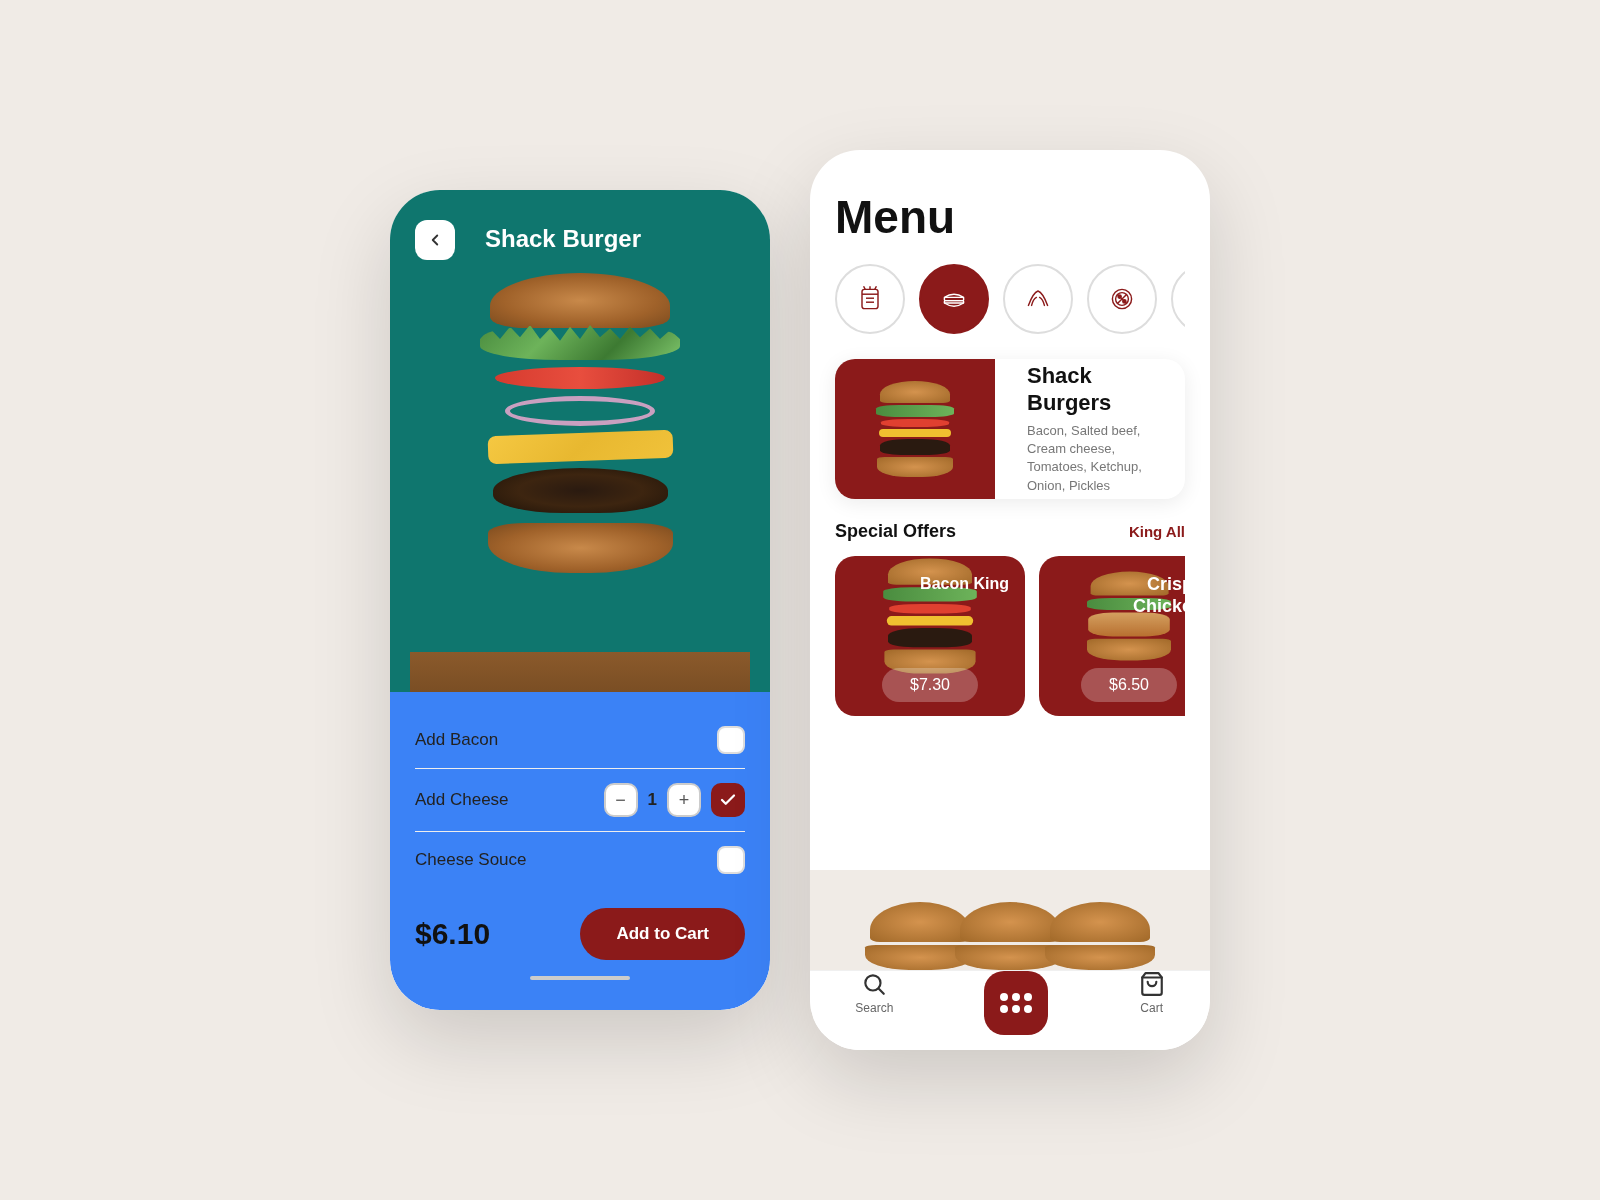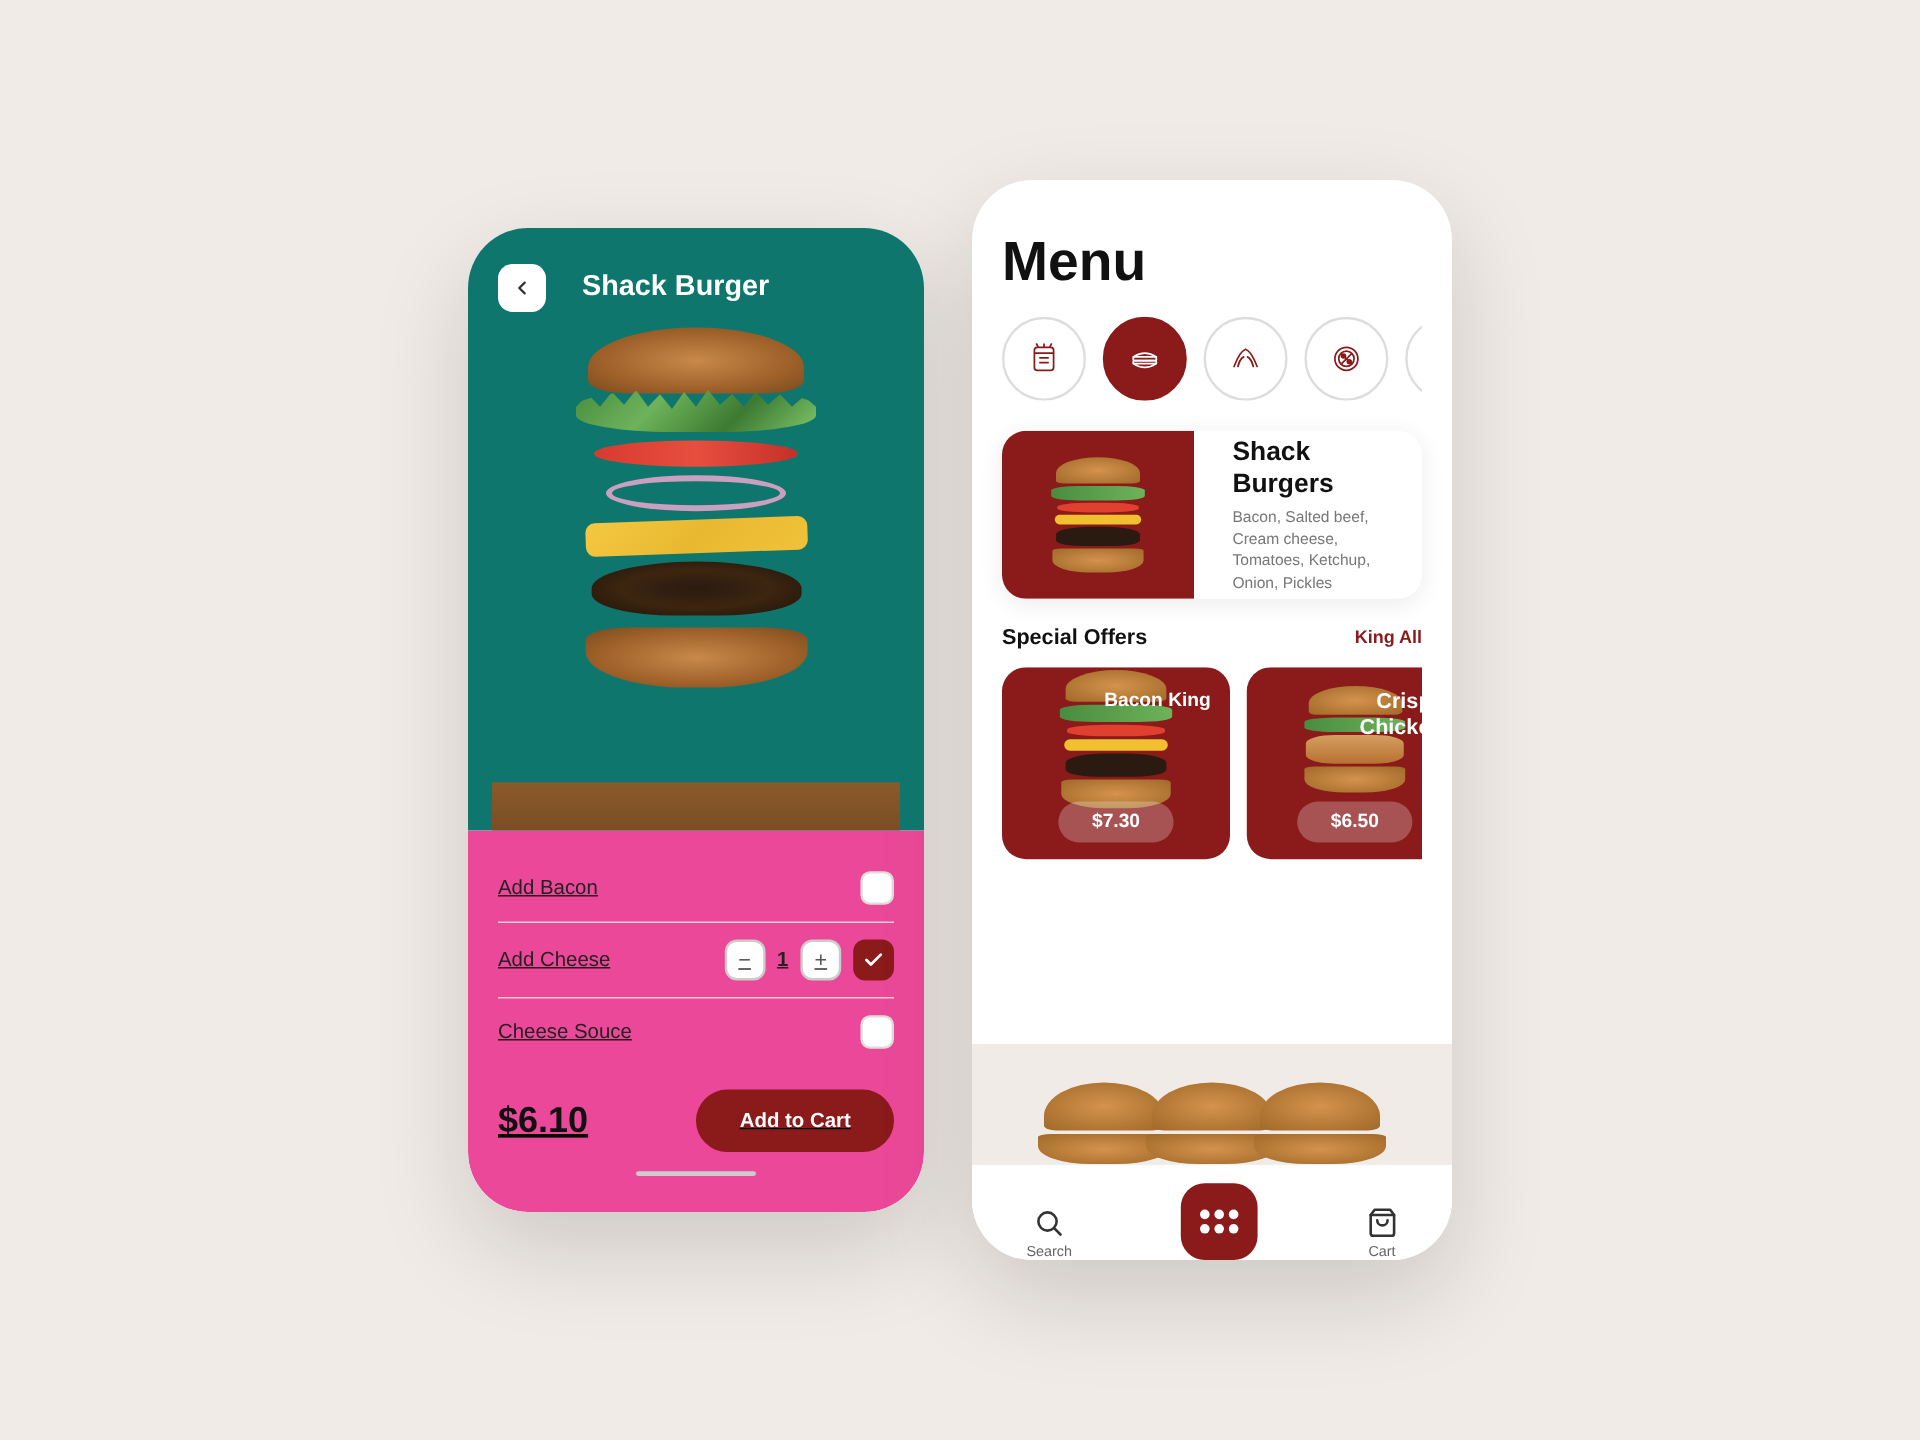--- a/index.html
+++ b/index.html
@@ -147,24 +147,23 @@
     }
 
     
     .wood-base {
       height: 40px;
       background: linear-gradient(to bottom, #8b5a2b, #7a4e24);
       width: 100%;
     }
 
     .phone-left-bottom {
-      background: #ec4899;
+      background: #3b82f6;
       padding: 20px 25px;
       border-radius: 0 0 50px 50px;
-      text-decoration: underline;
     }
 
     .option-row {
       display: flex;
       align-items: center;
       justify-content: space-between;
       padding: 14px 0;
       border-bottom: 1px solid #eeeeee;
     }
 
@@ -428,21 +427,21 @@
     }
 
     .offer-price-pill {
       position: absolute;
       bottom: 14px;
       left: 50%;
       transform: translateX(-50%);
       background: rgba(255,255,255,0.25);
       color: white;
       font-size: 16px;
-      font-weight: 700;
+      font-weight: 400;
       padding: 8px 28px;
       border-radius: 20px;
       white-space: nowrap;
     }
 
     
     .bottom-scroll-area {
       height: 100px;
       overflow: hidden;
       margin: 0 -25px;
@@ -465,21 +464,21 @@
       align-items: flex-end;
       justify-content: center;
       gap: -20px;
     }
 
     
     .bottom-nav {
       height: 80px;
       background: white;
       display: flex;
-      align-items: flex-end;
+      align-items: flex-start;
       justify-content: space-around;
       border-top: 1px solid #f0f0f0;
       flex-shrink: 0;
     }
 
     .nav-item {
       display: flex;
       flex-direction: column;
       align-items: center;
       gap: 4px;

